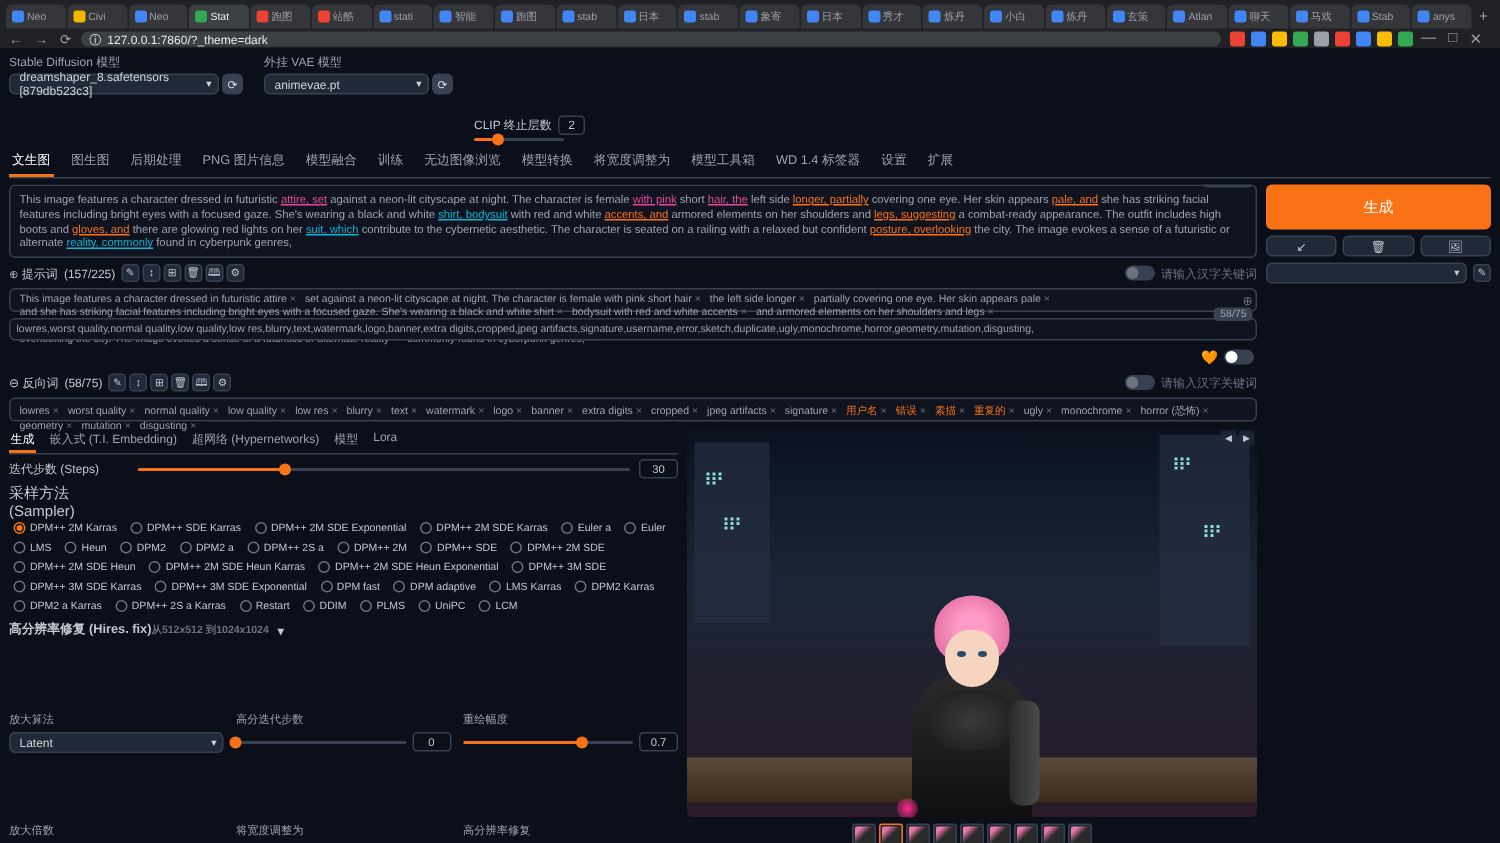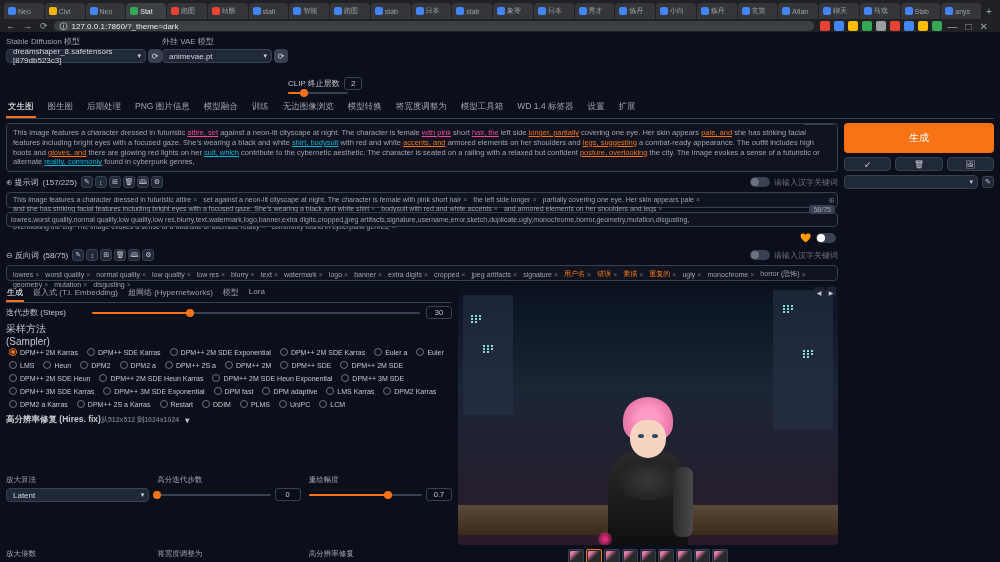--- a/index.html
+++ b/index.html
@@ -9,21 +9,21 @@
 .tab { background:#35363a; height:16px; min-width:0; flex:1; max-width:58px; border-radius:4px 4px 0 0; display:flex; align-items:center; padding:0 4px; font-size:7px; color:#9aa0a6; overflow:hidden; white-space:nowrap; gap:2px; }
 .tab.active { background:#3c4043; color:#e8eaed; }
 .tab-icon { width:8px; height:8px; border-radius:2px; flex-shrink:0; }
 .tab-controls { display:flex; gap:8px; margin-left:auto; padding-right:6px; color:#9aa0a6; font-size:10px; }
 .url-bar-row { display:flex; align-items:center; height:12px; padding:0 6px; gap:6px; background:#202124; }
 .nav-btns { display:flex; gap:8px; color:#9aa0a6; font-size:9px; }
 .url-bar { flex:1; background:#3c4043; border-radius:8px; height:10px; display:flex; align-items:center; padding:0 6px; font-size:8px; color:#e8eaed; gap:4px; }
 .ext-icons { display:flex; gap:4px; }
 .ext-icon { width:10px; height:10px; border-radius:2px; }
 .app { padding:4px 6px; height:530px; overflow:hidden; }
-.top-row { display:flex; gap:0; margin-bottom:4px; align-items:flex-start; }
+.top-row { display:flex; gap:14px; margin-bottom:4px; align-items:flex-start; }
 .model-block { display:flex; flex-direction:column; gap:2px; }
 .model-label { font-size:8px; color:#9ca3af; }
 .model-select { background:#1f2937; border:1px solid #374151; border-radius:4px; padding:2px 18px 2px 6px; font-size:8px; color:#d1d5db; width:140px; height:14px; display:flex; align-items:center; position:relative; }
 .model-select::after { content:"▾"; position:absolute; right:4px; font-size:7px; }
 .icon-btn { background:#374151; border-radius:4px; width:14px; height:14px; display:flex; align-items:center; justify-content:center; font-size:8px; color:#d1d5db; cursor:pointer; }
 .clip-row { display:flex; align-items:center; gap:4px; font-size:8px;margin-top:41px; }
 .slider-mini { width:60px; height:2px; background:#374151; border-radius:2px; position:relative; }
 .slider-mini::before { content:""; position:absolute; left:0; width:20%; height:100%; background:#f97316; border-radius:2px; }
 .slider-mini::after { content:""; position:absolute; left:20%; top:-3px; width:8px; height:8px; background:#f97316; border-radius:50%; }
 .num-chip { background:#0b0f19; border:1px solid #374151; padding:1px 6px; border-radius:3px; }

